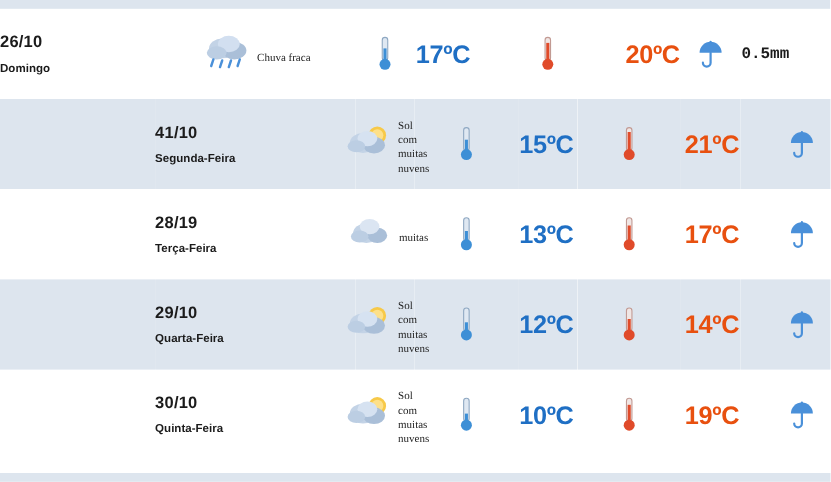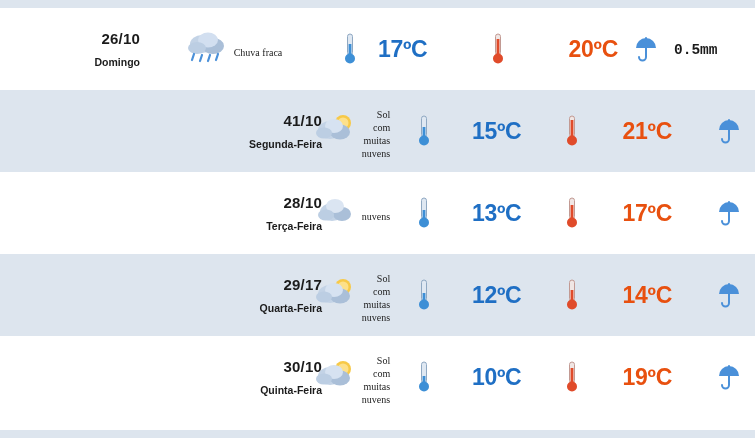--- a/index.html
+++ b/index.html
@@ -36,40 +36,39 @@
   .row + .row::before {
     content: "";
     position: absolute;
     left: 0;
     top: 0;
     width: 100%;
     height: 1px;
   }
   .cell {
     vertical-align: middle;
-    text-align: right;
+    text-align: left;
   }
   .cell-date {
     width: 140px;
     padding-left: 0;
   }
   .date-day {
     font-size: 15px;
     font-weight: bold;
     color: #1b1b1b;
     letter-spacing: .2px;
     line-height: 20px;
   }
   .date-name {
     font-size: 10.5px;
     font-weight: bold;
     color: #1b1b1b;
     margin-top: 6px;
     line-height: 14px;
-    padding-left: 18px;
   }
   .cell-cond {
     width: 180px;
   }
   .cond-wrap {
     display: flex;
     flex-direction: row;
     align-items: center;
     justify-content: center;
     font-family: Liberation Serif, serif;
@@ -256,34 +255,34 @@
           </svg>
         </div>
       </td>
       <td class="cell cell-rain">
         
       </td>
     </tr>
 
     <tr class="row odd">
       <td class="cell cell-date">
-        <div class="date-day">28/10</div>
+        <div class="date-day">28/19</div>
         <div class="date-name">Terça-Feira</div>
       </td>
       <td class="cell cell-cond">
         <div class="cond-wrap">
           <div class="cond-icon">
             <svg class="icon-svg" width="52" height="42" viewBox="0 0 52 42">
               <ellipse cx="22" cy="20" rx="12" ry="9" fill="#c3d3e6"></ellipse>
               <ellipse cx="32" cy="22" rx="9" ry="7" fill="#aabfd8"></ellipse>
               <ellipse cx="25" cy="14" rx="9" ry="7" fill="#dbe5f2"></ellipse>
               <ellipse cx="16" cy="23" rx="8" ry="5.5" fill="#bccee3"></ellipse>
             </svg>
           </div>
-          <div class="cond-label">nuvens</div>
+          <div class="cond-label">muitas</div>
         </div>
       </td>
       <td class="cell cell-tmin-icon">
         <div class="ico-center">
           <svg class="icon-svg" width="18" height="36" viewBox="0 0 18 36">
             <rect x="6.5" y="3" width="5" height="21" rx="2.5" fill="#dfe8f2" stroke="#8fa8c2" stroke-width="1"></rect>
             <circle cx="9" cy="27.5" r="5" fill="#3d8fd6"></circle>
             <rect x="7.6" y="15" width="2.8" height="11" fill="#3d8fd6"></rect>
           </svg>
         </div>
@@ -312,21 +311,21 @@
           </svg>
         </div>
       </td>
       <td class="cell cell-rain">
         
       </td>
     </tr>
 
     <tr class="row even">
       <td class="cell cell-date">
-        <div class="date-day">29/17</div>
+        <div class="date-day">29/10</div>
         <div class="date-name">Quarta-Feira</div>
       </td>
       <td class="cell cell-cond">
         <div class="cond-wrap">
           <div class="cond-icon">
             <svg class="icon-svg" width="52" height="42" viewBox="0 0 52 42">
               <circle cx="33" cy="13" r="8" fill="#f7c948"></circle>
               <circle cx="33" cy="13" r="5.5" fill="#fde08a"></circle>
               <ellipse cx="20" cy="20" rx="12" ry="9" fill="#c3d3e6"></ellipse>
               <ellipse cx="30" cy="22" rx="10" ry="7.5" fill="#aabfd8"></ellipse>

